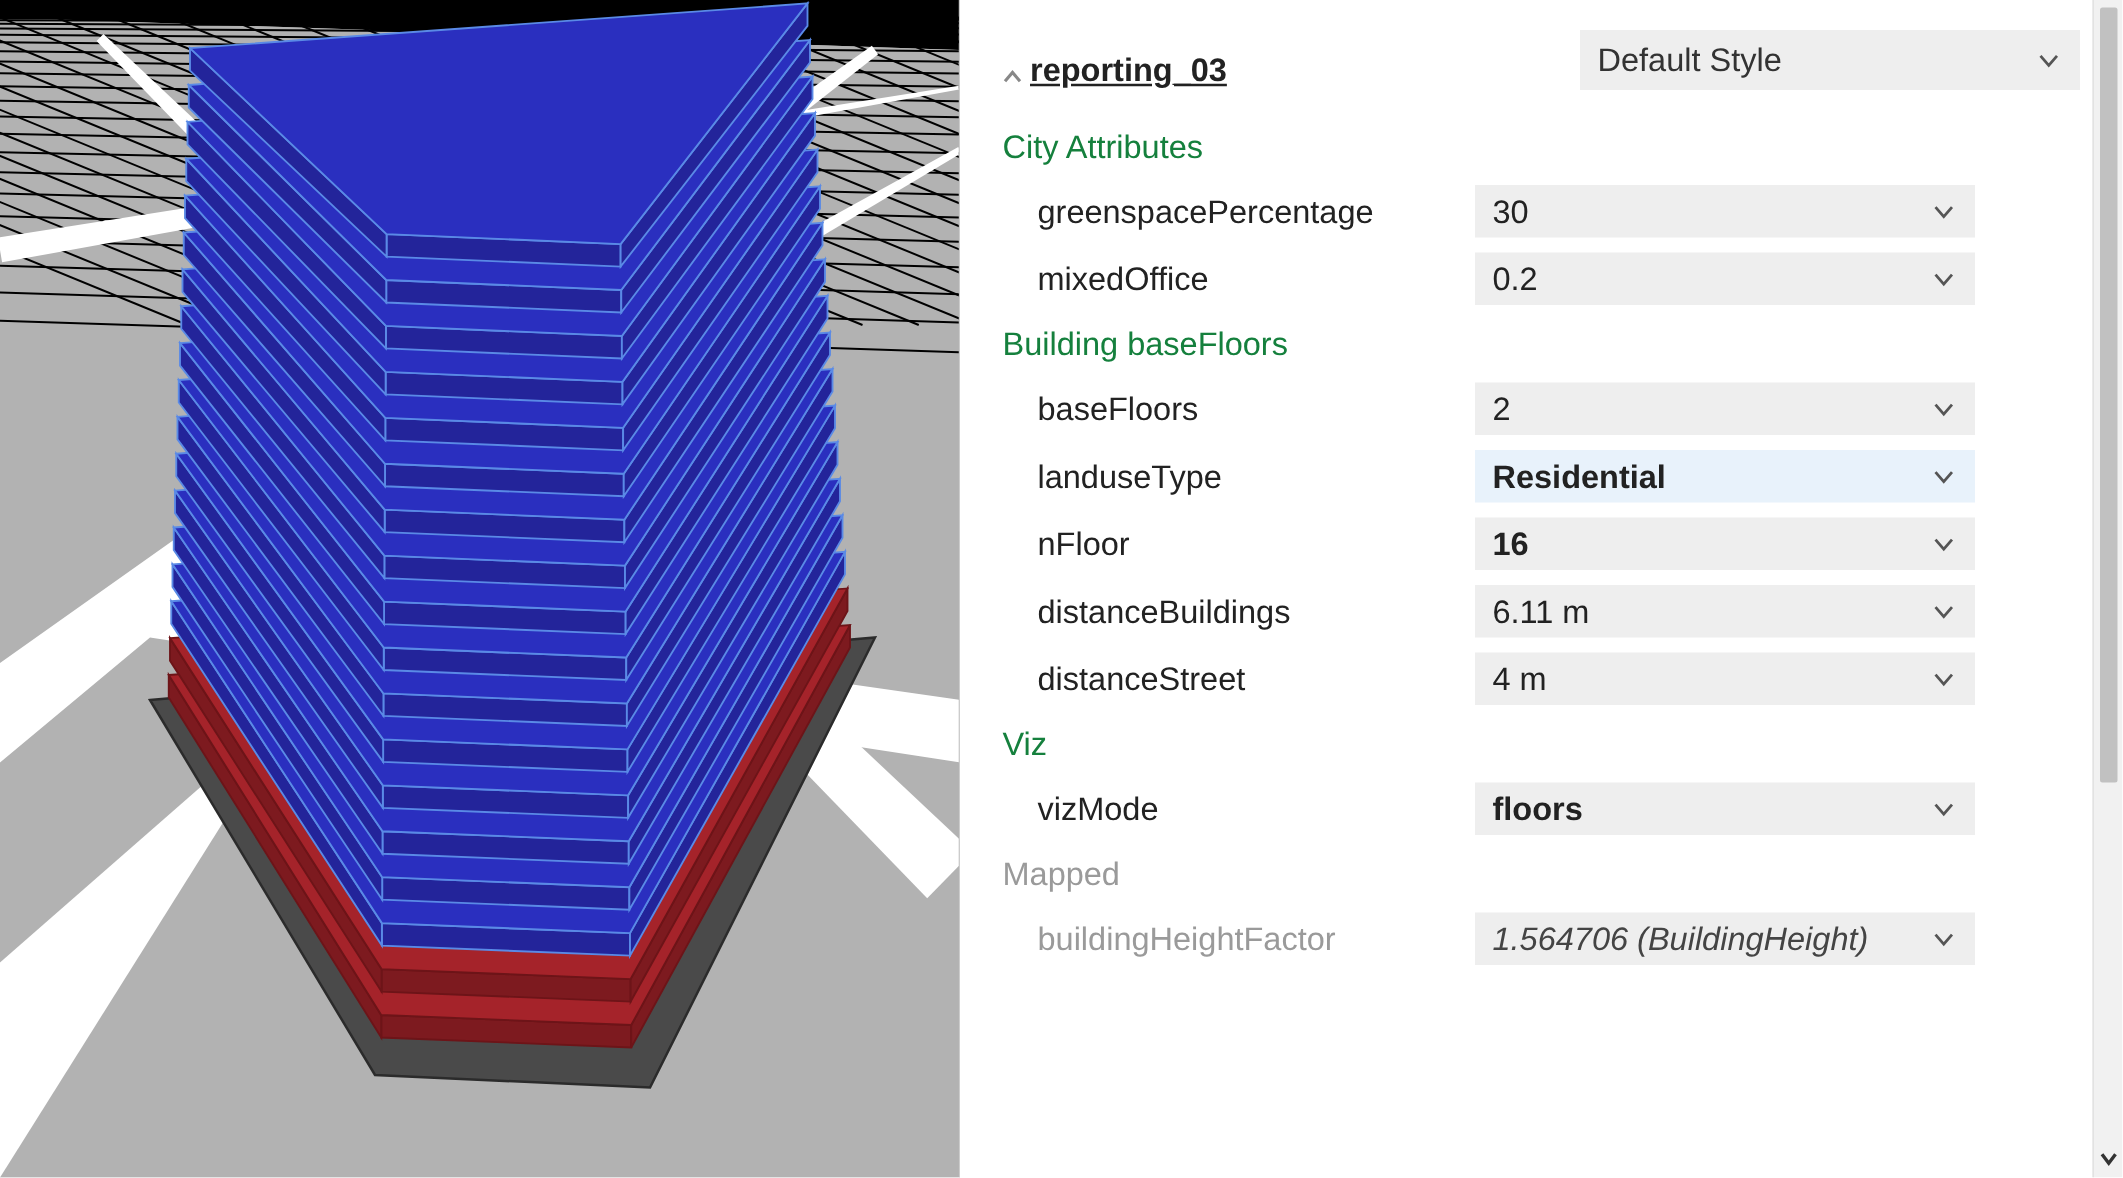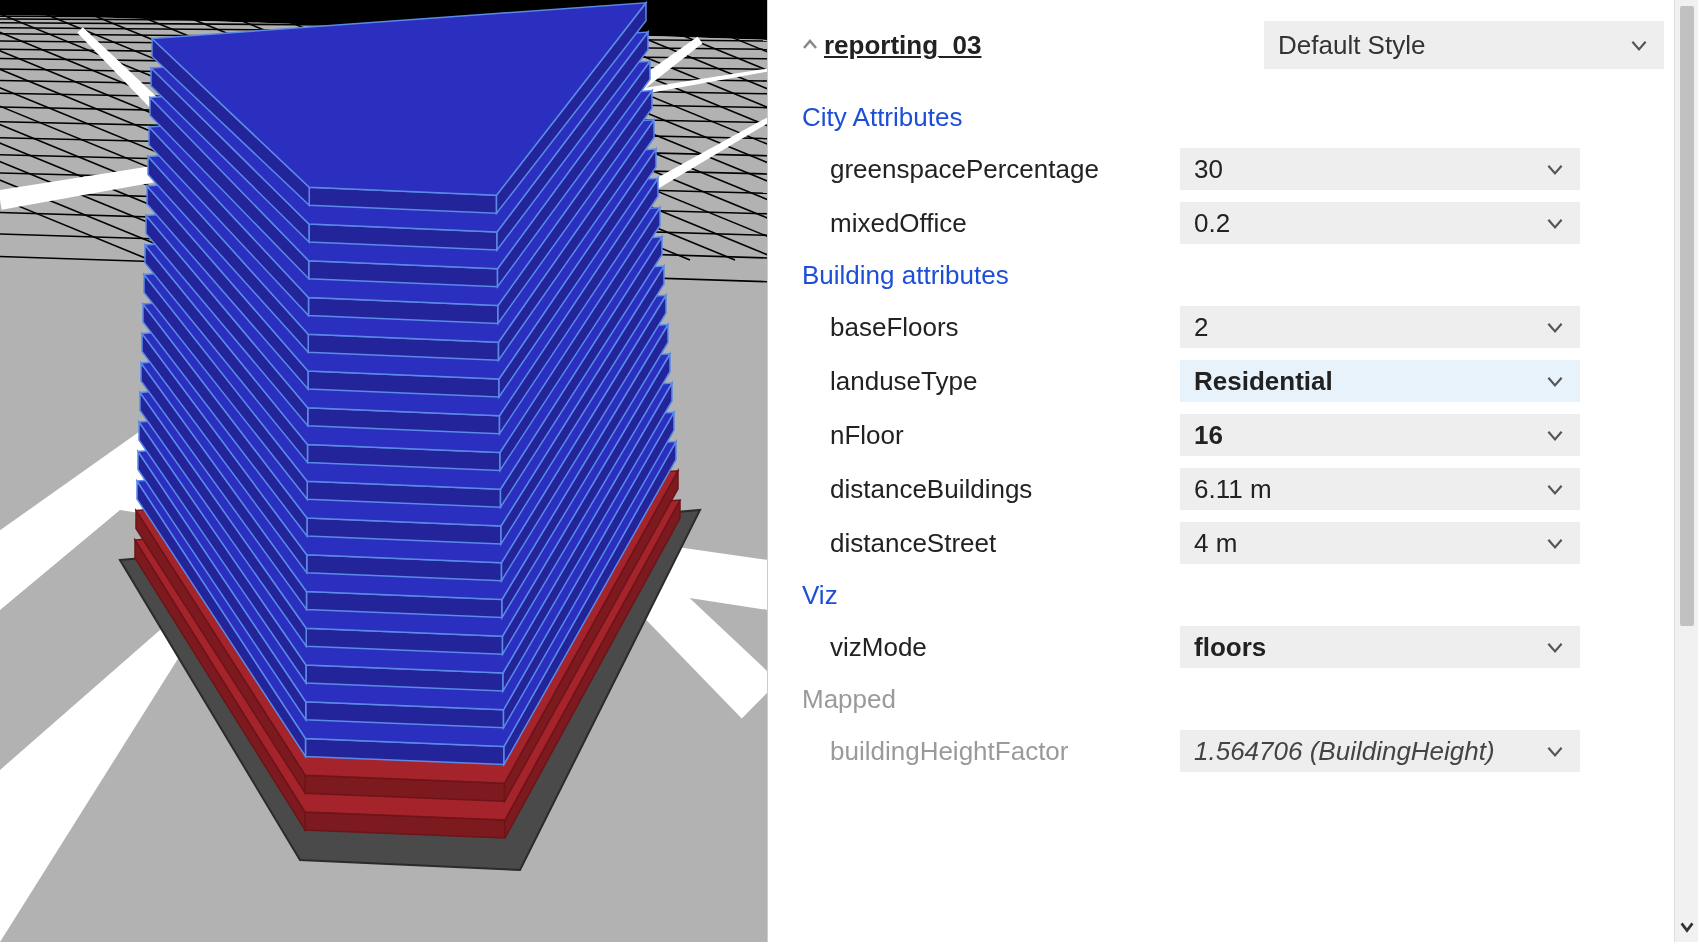--- a/index.html
+++ b/index.html
@@ -49,21 +49,21 @@
     background: #c1c1c1;
     border-radius: 2px;
   }
   .scroll-down {
     margin-bottom: 6px;
   }
   .scroll-down svg { display:block; }
 
   .row {
     display: flex;
-    align-items: center;
+    align-items: flex-end;
     min-height: 54px;
   }
   .row.header {
     margin-bottom: 20px;
   }
   .collapse-caret {
     width: 28px;
     color: #888;
     display:flex;
     align-items:center;
@@ -82,21 +82,21 @@
     background: #eee;
     display:flex;
     align-items:center;
     justify-content: space-between;
     padding: 0 14px;
     color: #333;
   }
   .group-label {
     padding-left: 6px;
     font-size: 26px;
-    color: #1d4ed8;
+    color: #15803d;
     min-height: 50px;
     display: flex;
     align-items: center;
   }
   .group-label.muted { color: #9a9a9a; }
   .attr-row {
     display: flex;
     align-items: center;
     min-height: 54px;
     gap: 4px;
@@ -331,21 +331,21 @@
             <div class="attr-label">mixedOffice</div>
             <div class="attr-field">
               <span>0.2</span>
               <span class="chev">
                 <svg width="22" height="22" viewBox="0 0 20 20">
                   <path d="M4 7 L10 14 L16 7" fill="none" stroke="#555" stroke-width="2"></path>
                 </svg>
               </span>
             </div>
           </div>
-          <div class="group-label">Building attributes</div>
+          <div class="group-label">Building baseFloors</div>
           <div class="attr-row">
             <div class="attr-label">baseFloors</div>
             <div class="attr-field">
               <span>2</span>
               <span class="chev">
                 <svg width="22" height="22" viewBox="0 0 20 20">
                   <path d="M4 7 L10 14 L16 7" fill="none" stroke="#555" stroke-width="2"></path>
                 </svg>
               </span>
             </div>

